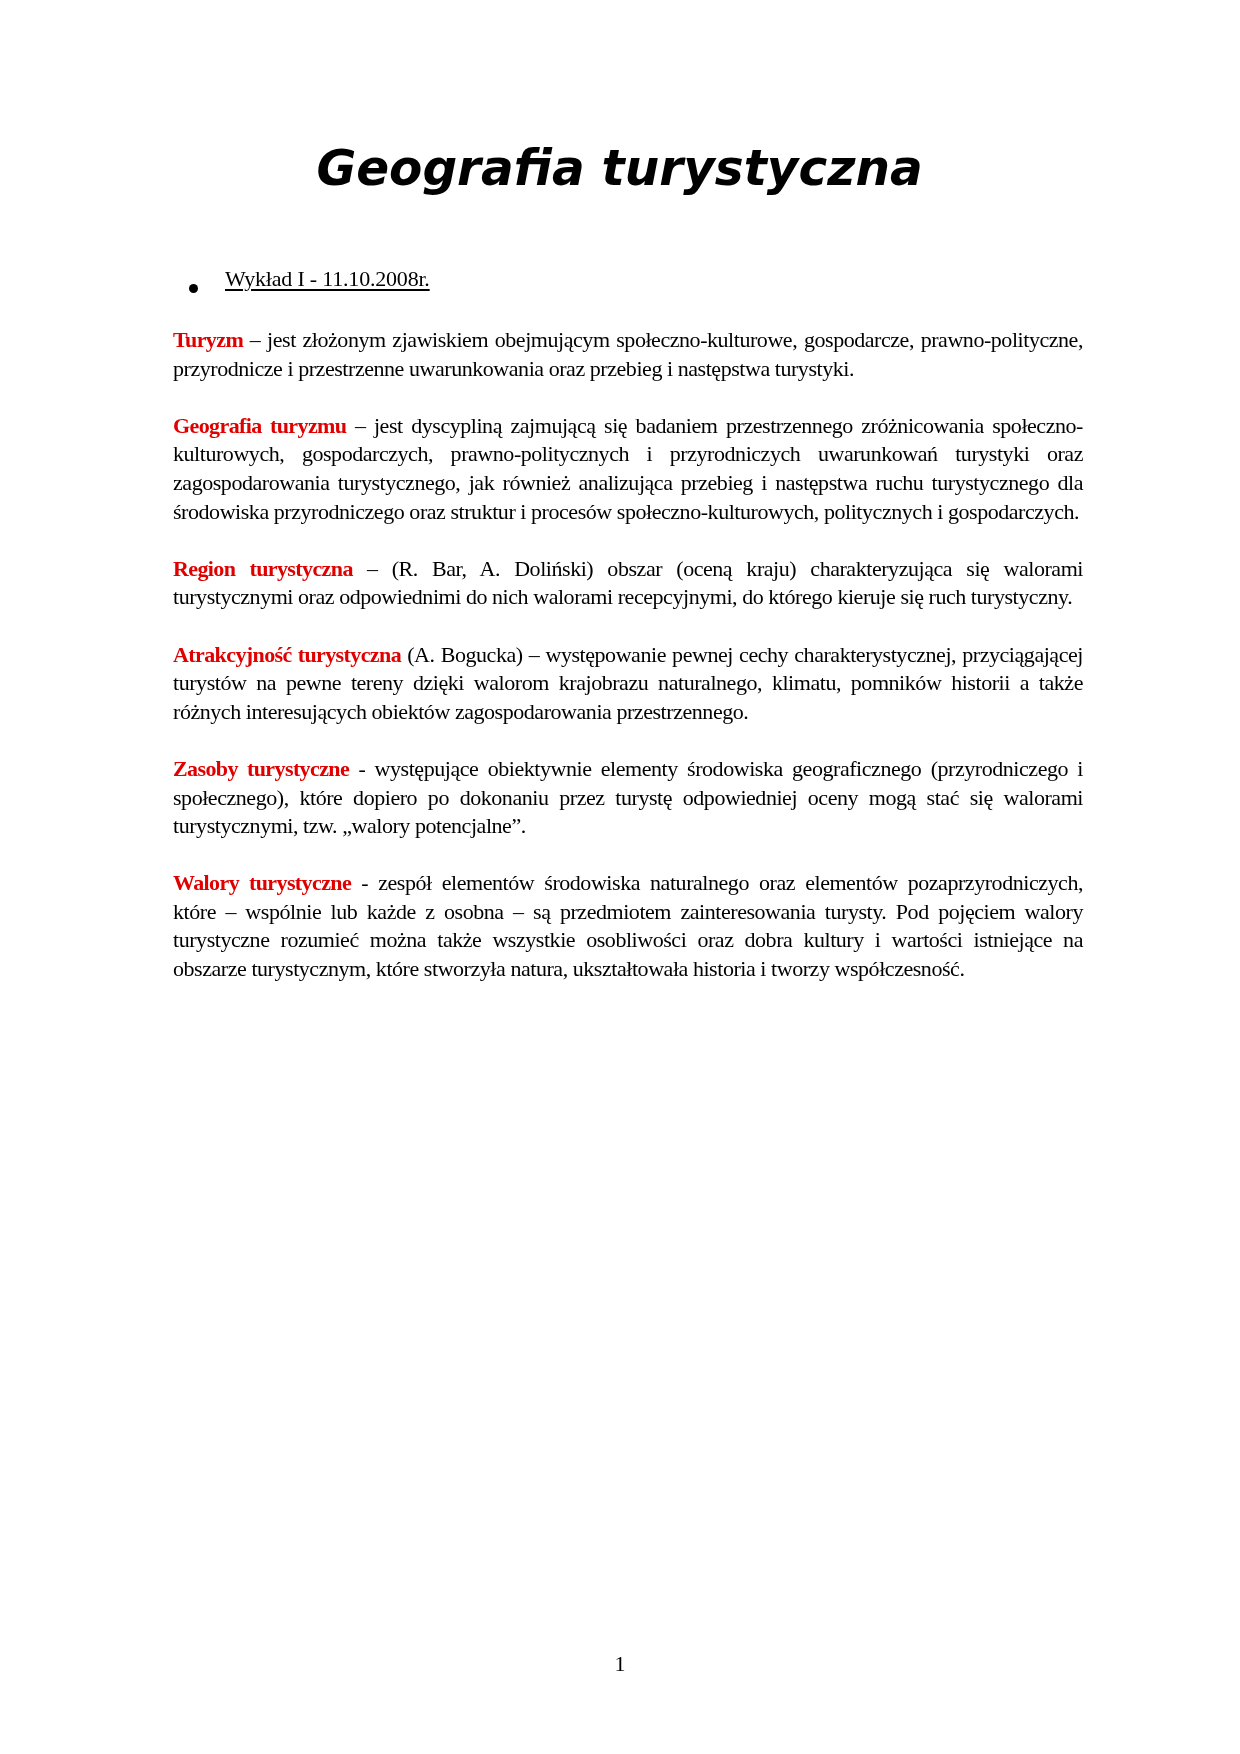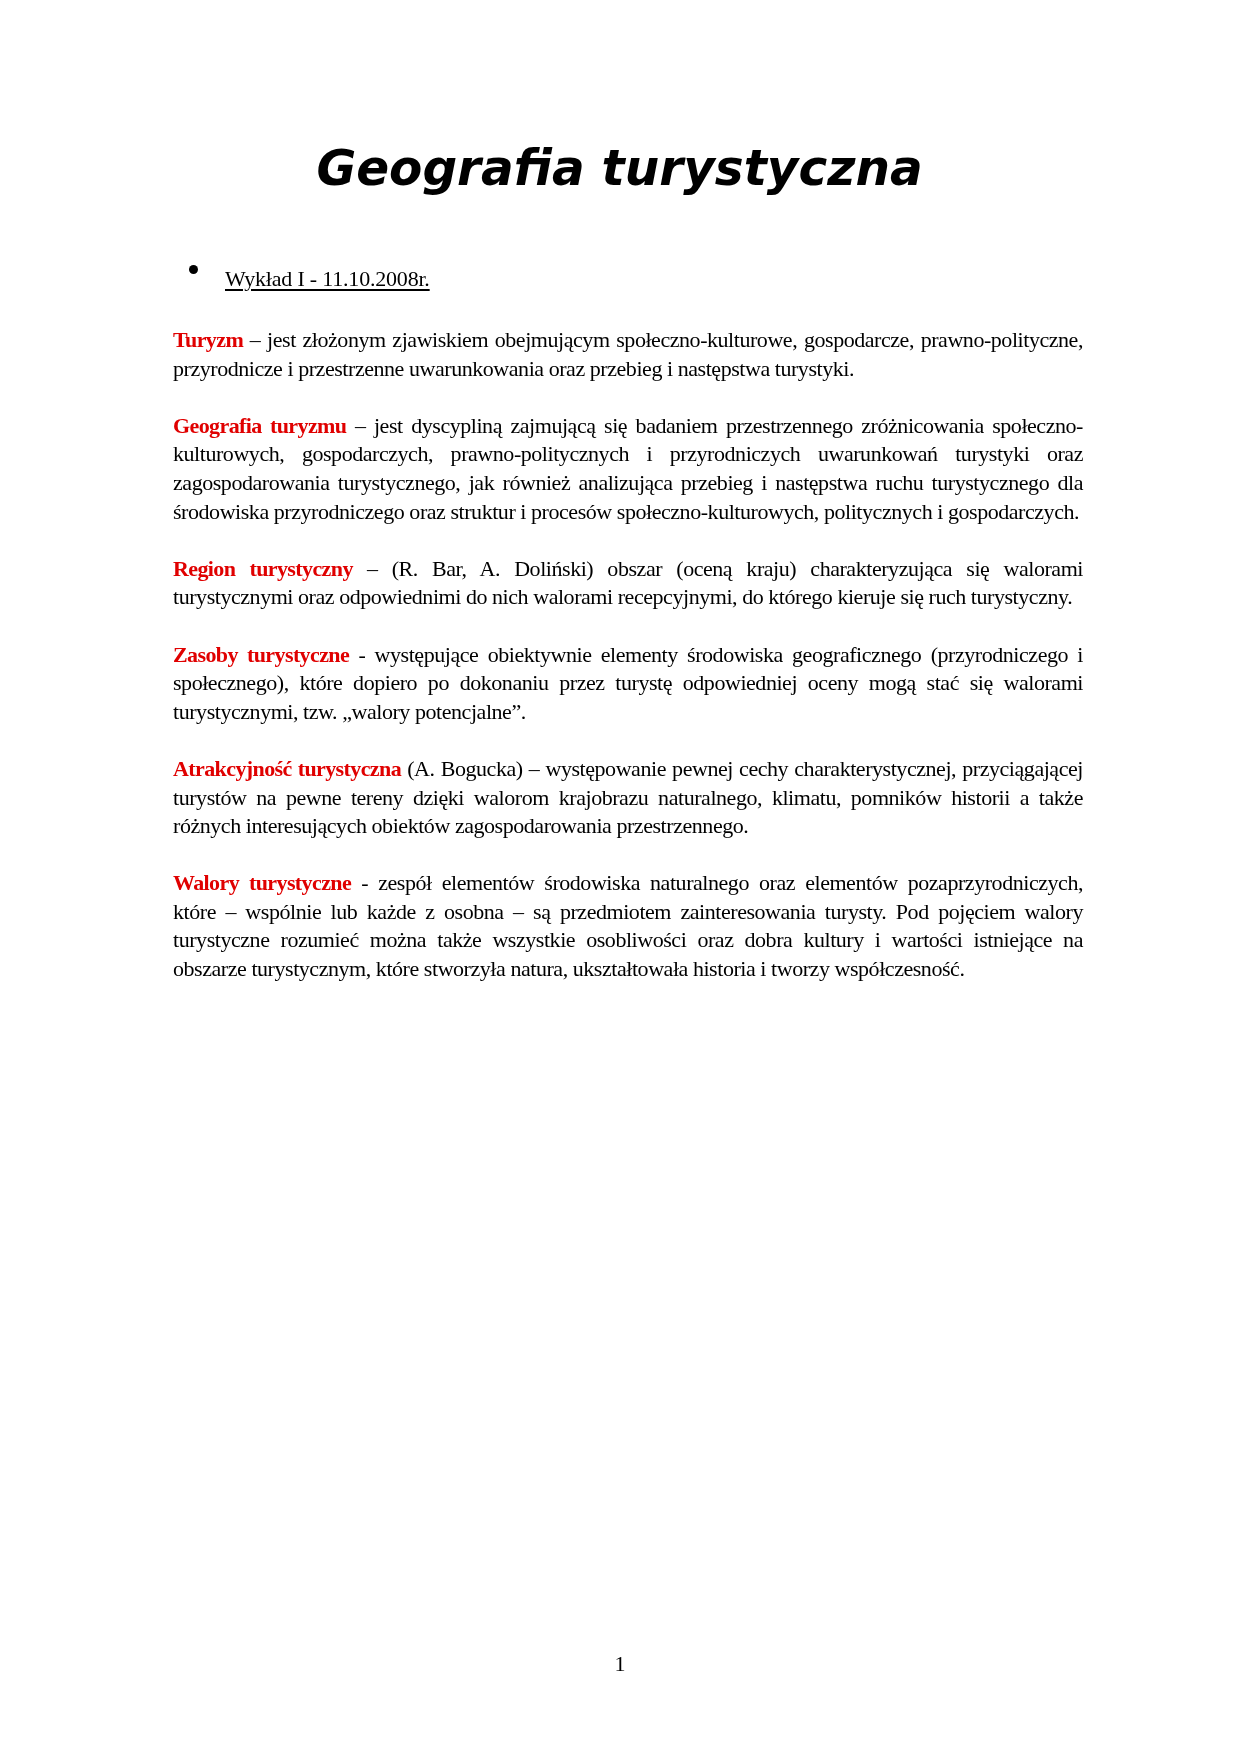--- a/index.html
+++ b/index.html
@@ -42,21 +42,21 @@
       transform: scaleX(0.97);
     }
     .lecture {
       position: absolute;
       left: 186px;
       top: 265px;
       font-family: "Liberation Serif", serif;
       font-size: 22px;
       line-height: 28px;
       display: flex;
-      align-items: flex-start;
+      align-items: flex-end;
     }
     .bullet {
       display: inline-block;
       width: 9px;
       height: 9px;
       border-radius: 50%;
       background: #000;
       margin-left: 3px;
       margin-right: 27px;
     }
@@ -112,24 +112,24 @@
     <span class="lecture-label">Wykład I - 11.10.2008r.</span>
   </div>
 
   <div class="content">
     <p class="para"><span class="term">Turyzm</span><span> – jest złożonym zjawiskiem obejmującym społeczno-kulturowe, gospodarcze, prawno-polityczne, przyrodnicze i przestrzenne uwarunkowania oraz przebieg i następstwa turystyki.</span></p>
 
     <p class="para"><span class="term">Geografia turyzmu</span><span> – jest dyscypliną zajmującą się badaniem przestrzennego zróżnicowania społeczno-kulturowych, gospodarczych, prawno-politycznych i przyrodniczych uwarunkowań turystyki oraz zagospodarowania turystycznego, jak również analizująca przebieg i następstwa ruchu turystycznego dla środowiska przyrodniczego oraz struktur i procesów społeczno-kulturowych, politycznych i gospodarczych.</span></p>
 
 
 
-    <p class="para"><span class="term">Region turystyczny</span><span> – (R. Bar, A. Doliński) obszar (oceną kraju) charakteryzująca się walorami turystycznymi oraz odpowiednimi do nich walorami recepcyjnymi, do którego kieruje się ruch turystyczny.</span></p>
+    <p class="para"><span class="term">Region turystyczna</span><span> – (R. Bar, A. Doliński) obszar (oceną kraju) charakteryzująca się walorami turystycznymi oraz odpowiednimi do nich walorami recepcyjnymi, do którego kieruje się ruch turystyczny.</span></p>
+
+    <p class="para"><span class="term">Atrakcyjność turystyczna</span><span> (A. Bogucka) – występowanie pewnej cechy charakterystycznej, przyciągającej turystów na pewne tereny dzięki walorom krajobrazu naturalnego, klimatu, pomników historii a także różnych interesujących obiektów zagospodarowania przestrzennego.</span></p>
 
     <p class="para"><span class="term">Zasoby turystyczne</span><span> -  występujące obiektywnie elementy środowiska geograficznego (przyrodniczego i społecznego), które dopiero po dokonaniu przez turystę  odpowiedniej oceny mogą stać się walorami turystycznymi, tzw. „walory potencjalne”.</span></p>
-
-    <p class="para"><span class="term">Atrakcyjność turystyczna</span><span> (A. Bogucka) – występowanie pewnej cechy charakterystycznej, przyciągającej turystów na pewne tereny dzięki walorom krajobrazu naturalnego, klimatu, pomników historii a także różnych interesujących obiektów zagospodarowania przestrzennego.</span></p>
 
     <p class="para"><span class="term">Walory turystyczne</span><span> -  zespół elementów środowiska naturalnego oraz elementów pozaprzyrodniczych, które – wspólnie lub każde z osobna – są przedmiotem zainteresowania turysty. Pod pojęciem walory turystyczne rozumieć można także wszystkie osobliwości oraz dobra kultury i wartości istniejące na obszarze turystycznym, które stworzyła natura, ukształtowała historia i tworzy współczesność.</span></p>
   </div>
 
   <div class="page-number">1</div>
 
 </div>
 
 </body></html>

